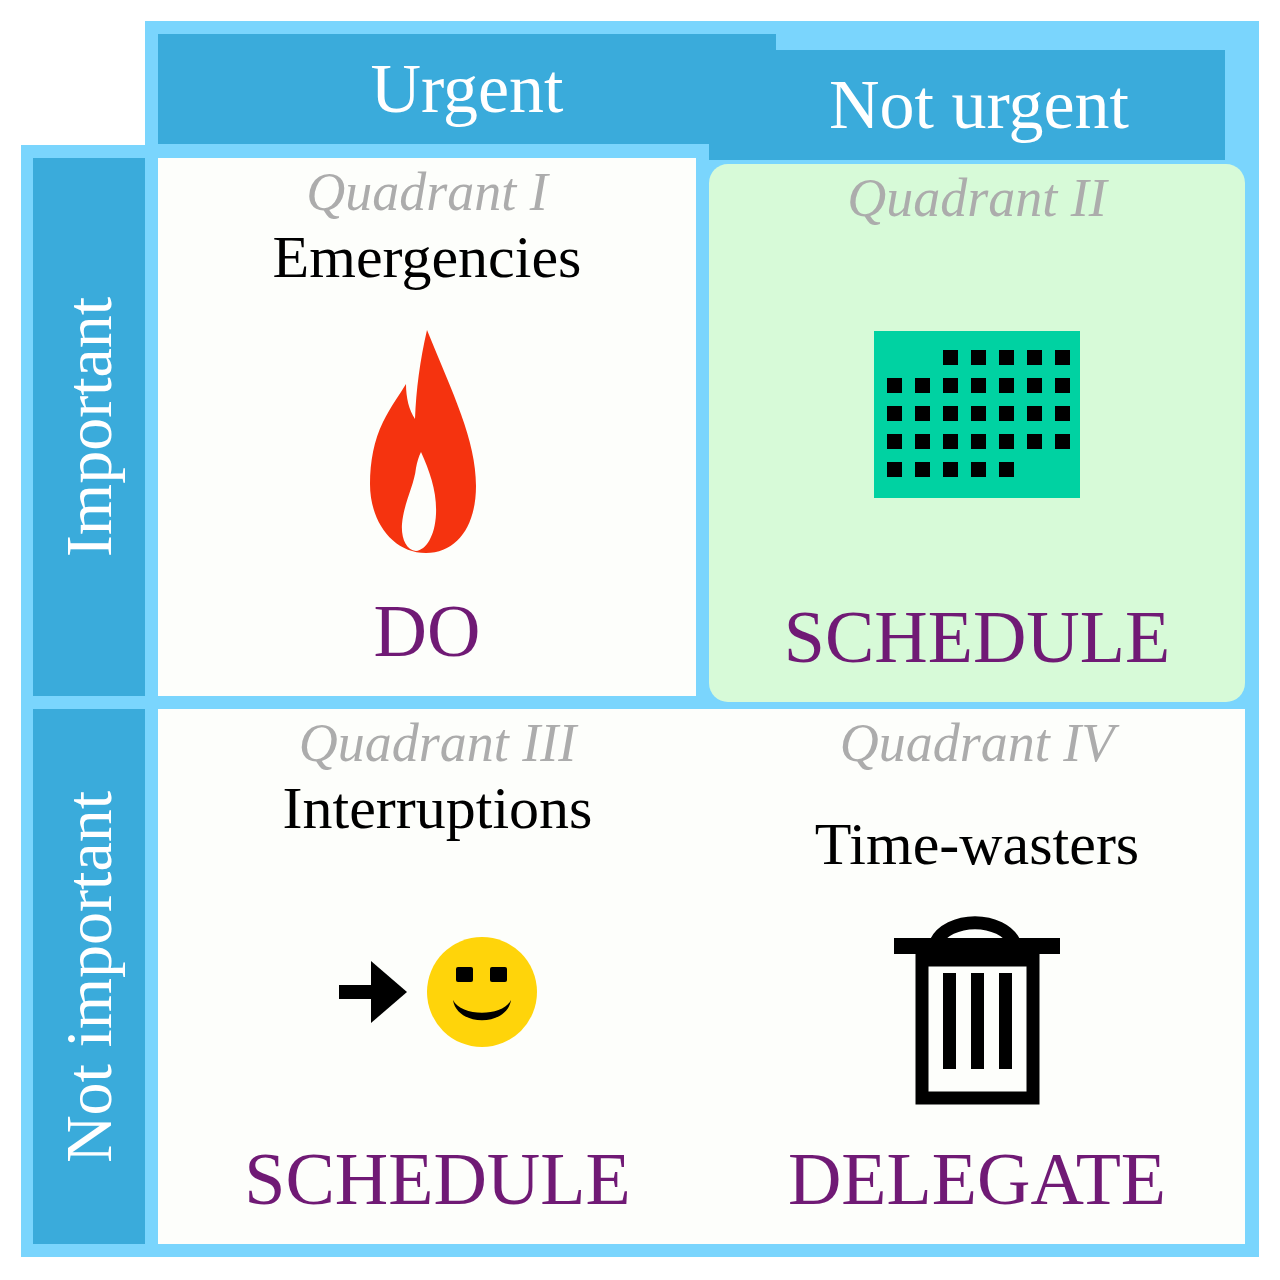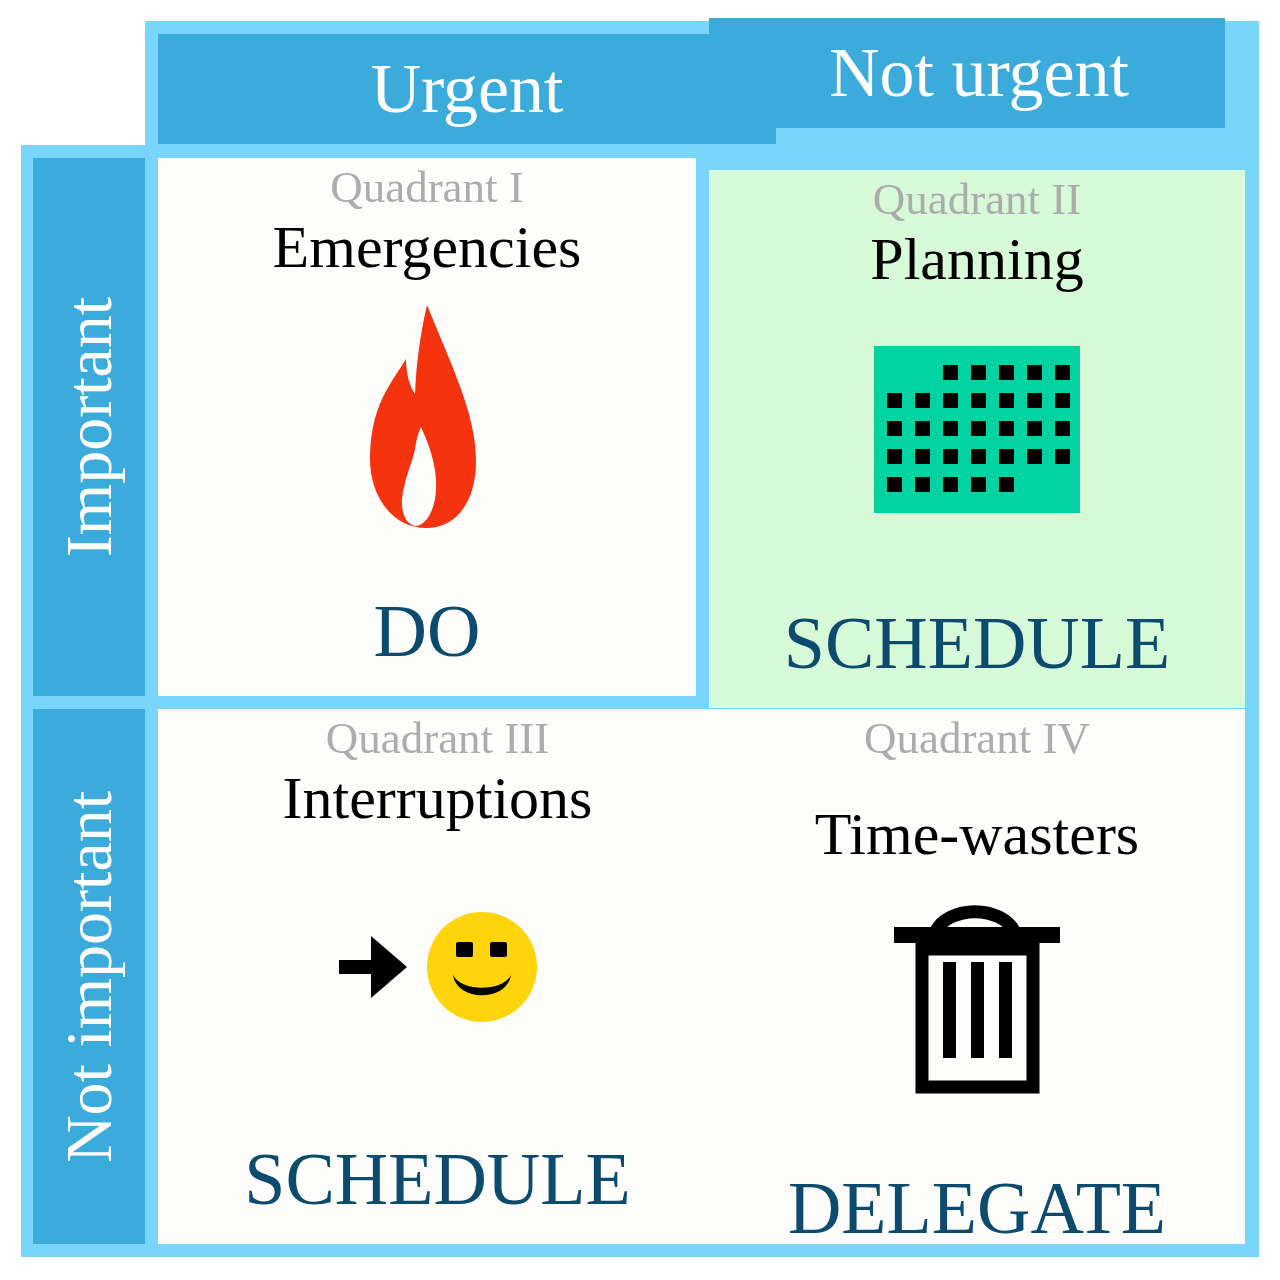--- a/index.html
+++ b/index.html
@@ -13,45 +13,45 @@
   .frame-header { left:145px; top:21px;  width:1114px; height:137px; }
   .frame-side   { left:21px;  top:145px; width:137px;  height:1112px; }
   .frame-main   { left:145px; top:145px; width:1114px; height:1112px; }
 
   .hcell {
     position:absolute; background:var(--header-blue,#3aabdb);
     display:flex; align-items:center; justify-content:center;
     color:#fff; font-size:70px; line-height:1;
   }
   .hcell.urgent    { left:158px; top:34px; width:618px; height:110px; }
-  .hcell.noturgent { left:709px; top:18px; width:492px; height:110px;padding-left:24px; }
+  .hcell.noturgent { left:709px; top:50px; width:492px; height:110px;padding-left:24px; }
 
   .vcell {
     position:absolute; background:var(--header-blue,#3aabdb);
     display:flex; align-items:center; justify-content:center;
     color:#fff; font-size:66px; line-height:1;
   }
   .vcell span { transform:rotate(-90deg); white-space:nowrap; }
   .vcell.important    { left:33px; top:158px; width:112px; height:538px; }
   .vcell.notimportant { left:33px; top:709px; width:112px; height:535px; }
 
   .quad {
     position:absolute; background:var(--cell-white,#fdfefb);
     display:flex; flex-direction:column; align-items:center;
   }
   .quad.highlight { background:var(--highlight-green,#d7fad8); }
   .quad.q1 { left:158px; top:158px; width:538px; height:538px; }
-  .quad.q2 { left:709px; top:170px; width:536px; height:538px; }
+  .quad.q2 { left:709px; top:164px; width:536px; height:538px;border-radius:19px; }
   .quad.q3 { left:158px; top:709px; width:559px; height:535px; }
   .quad.q4 { left:709px; top:709px; width:536px; height:535px;gap:36px; }
 
-  .quad .qtitle  { color:var(--quadrant-title-gray,#acacac); font-size:45px; line-height:1.12; margin-top:4px; }
+  .quad .qtitle  { color:var(--quadrant-title-gray,#acacac); font-size:54px; line-height:1.12; margin-top:4px;font-style:italic; }
   .quad .subject { color:#000; font-size:60px; line-height:1.1; margin-top:2px; }
   .quad .iconbox { flex:1; display:flex; align-items:center; justify-content:center; gap:18px; }
-  .quad .action  { color:#0c4a6e; font-size:74px; line-height:1; margin-bottom:28px;margin-top:40px; }
+  .quad .action  { color:#701a75; font-size:74px; line-height:1; margin-bottom:28px; }
 
   svg { display:block; }
 </style>
 </head>
 <body>
 
 <div class="canvas">
 
   <div class="frame frame-header"></div>
   <div class="frame frame-side"></div>
@@ -93,21 +93,20 @@
           C47,180 57,164 59,146
           C60,140 62,134 64,130
           Z"></path>
       </svg>
     </div>
     <div class="action">DO</div>
   </div>
 
   <div class="quad q2 highlight">
     <div class="qtitle">Quadrant II</div>
-    <div class="subject">Planning</div>
     <div class="iconbox">
       <svg width="206" height="167" viewBox="0 0 206 167">
         <rect x="0" y="0" width="206" height="167" fill="#00d2a2"></rect>
         <g fill="#000000">
           <rect x="69" y="19" width="15" height="15"></rect>
             <rect x="97" y="19" width="15" height="15"></rect>
             <rect x="125" y="19" width="15" height="15"></rect>
             <rect x="153" y="19" width="15" height="15"></rect>
             <rect x="181" y="19" width="15" height="15"></rect>
           <rect x="13" y="47" width="15" height="15"></rect>

